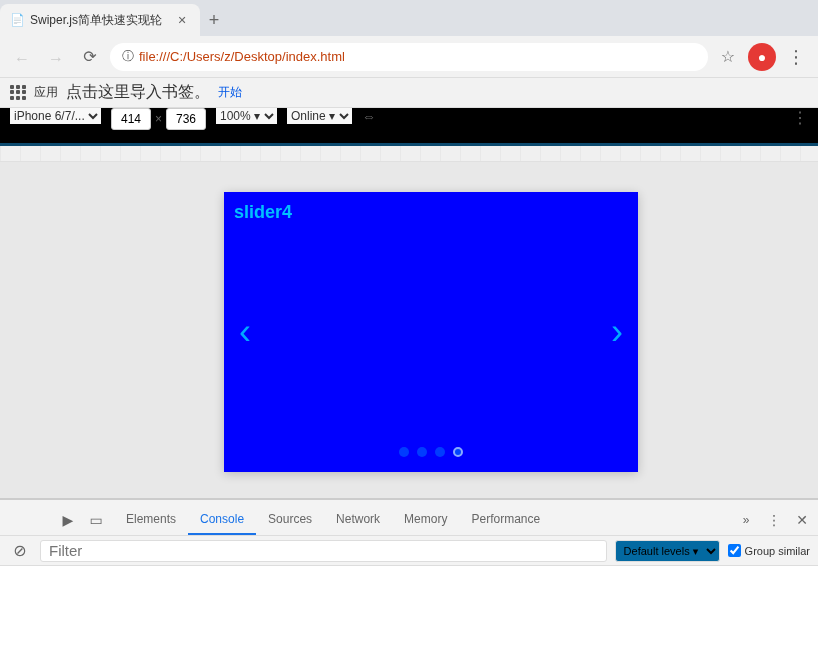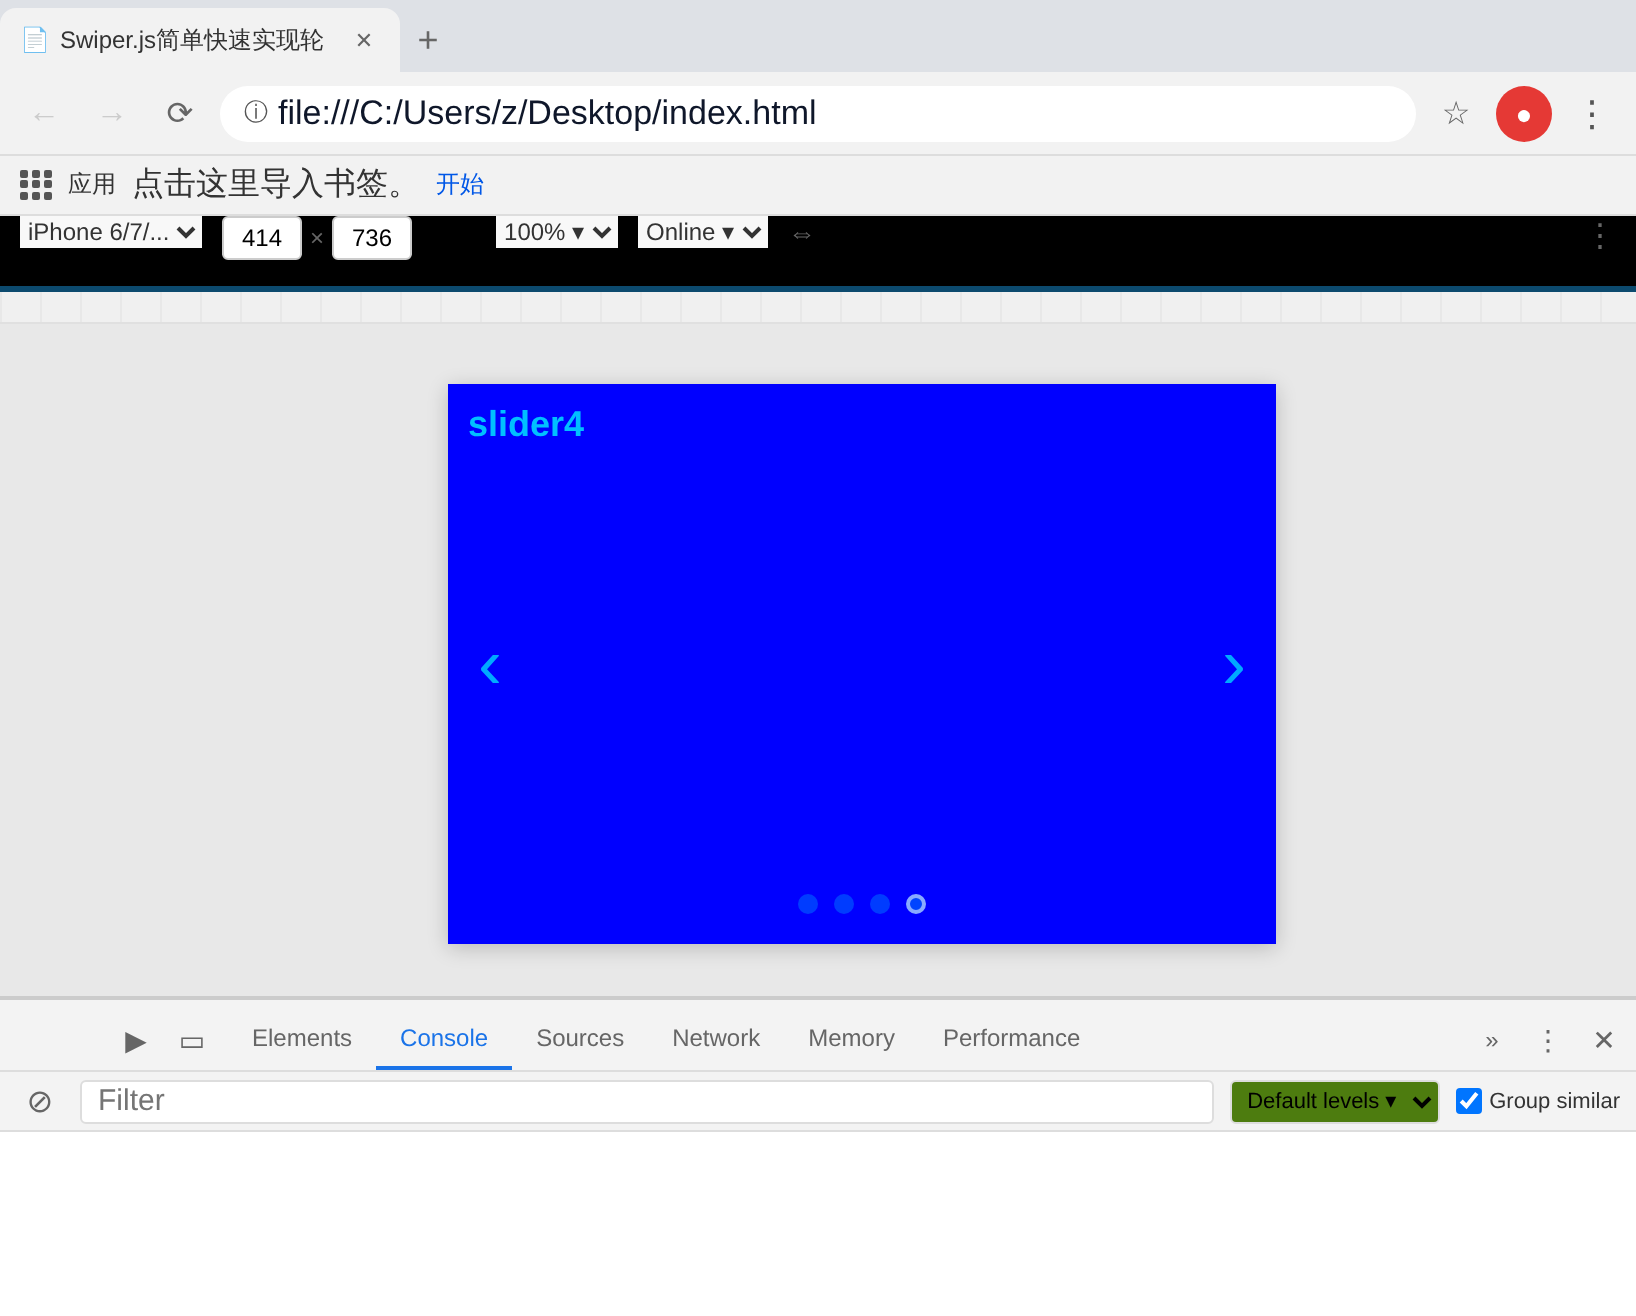--- a/index.html
+++ b/index.html
@@ -14,41 +14,41 @@
     .tab .favicon { width: 14px; height: 14px; }
     .tab .tab-title { flex: 1; overflow: hidden; white-space: nowrap; text-overflow: ellipsis; font-size: 12px; }
     .tab .close-btn { width: 16px; height: 16px; border-radius: 50%; display: flex; align-items: center; justify-content: center; font-size: 11px; color: #666; cursor: pointer; }
     .new-tab-btn { width: 28px; height: 28px; display: flex; align-items: center; justify-content: center; font-size: 18px; color: #666; cursor: pointer; margin-bottom: 2px; }
 
     
     .address-bar { height: 42px; background: #f2f2f2; display: flex; align-items: center; padding: 4px 8px; gap: 6px; border-bottom: 1px solid #ddd; }
     .nav-btn { width: 28px; height: 28px; display: flex; align-items: center; justify-content: center; border-radius: 50%; cursor: pointer; color: #666; font-size: 16px; }
     .nav-btn.disabled { color: #ccc; cursor: default; }
     .address-input { flex: 1; height: 28px; border: none; border-radius: 14px; background: #fff; padding: 0 12px; font-size: 13px; color: #333; outline: none; display: flex; align-items: center; gap: 6px; }
-    .address-input-inner { flex: 1; height: 28px; border: none; background: transparent; font-size: 17px; color: #0f172a; outline: none; width: 100%; }
+    .address-input-inner { flex: 1; height: 28px; border: none; background: transparent; font-size: 13px; color: #c2410c; outline: none; width: 100%; }
     .lock-icon { color: #555; font-size: 12px; }
     .star-btn { width: 28px; height: 28px; display: flex; align-items: center; justify-content: center; color: #666; cursor: pointer; font-size: 16px; }
     .account-btn { width: 28px; height: 28px; border-radius: 50%; background: #e53935; display: flex; align-items: center; justify-content: center; color: white; font-size: 14px; font-weight: bold; }
     .more-btn { width: 28px; height: 28px; display: flex; align-items: center; justify-content: center; color: #555; font-size: 18px; cursor: pointer; }
 
     
     .bookmarks-bar { height: 30px; background: #f2f2f2; display: flex; align-items: center; padding: 0 10px; gap: 8px; border-bottom: 1px solid #ddd; font-size: 12px; }
     .apps-btn { display: flex; align-items: center; gap: 4px; color: #333; cursor: pointer; }
     .apps-icon { width: 20px; height: 16px; display: grid; grid-template-columns: repeat(3,5px); gap: 1px; }
     .apps-icon span { width: 4px; height: 4px; background: #555; border-radius: 1px; }
     .bookmark-text { color: #333; font-size: 16px; }
     .bookmark-link { color: #0057e7; font-size: 12px; cursor: pointer; text-decoration: none; }
 
     
     .device-toolbar { height: 38px; background: #000000; display: flex; align-items: flex-start; padding: 0 10px; gap: 10px; border-bottom: 3px solid #0c4a6e; font-size: 12px; color: #333; }
     .device-select { background: #f8f8f8; border: none; font-size: 12px; color: #333; cursor: pointer; outline: none; }
     .dimension-box { display: flex; align-items: center; gap: 4px; }
     .dim-input { width: 40px; height: 22px; border: 1px solid #ccc; text-align: center; font-size: 12px; background: #fff; border-radius: 3px; }
     .x-sep { font-size: 12px; color: #666; }
-    .zoom-select { background: #f8f8f8; border: none; font-size: 12px; color: #333; cursor: pointer; margin-left: 32px; }
+    .zoom-select { background: #f8f8f8; border: none; font-size: 12px; color: #333; cursor: pointer; }
     .online-select { background: #f8f8f8; border: none; font-size: 12px; color: #333; cursor: pointer; }
     .rotate-icon { font-size: 14px; color: #666; cursor: pointer; }
     .more-options-btn { margin-left: auto; color: #666; cursor: pointer; font-size: 16px; }
 
     
     .ruler { height: 16px; background: #f0f0f0; border-bottom: 1px solid #e0e0e0; position: relative; display: flex; }
     .ruler-h { flex: 1; background: linear-gradient(to right, #e8e8e8 1px, transparent 1px); background-size: 20px 100%; }
 
     
     .viewport { flex: 1; background: #e8e8e8; display: flex; align-items: flex-start; justify-content: center; padding-top: 30px; overflow: hidden; padding-left: 44px; }
@@ -68,21 +68,21 @@
     .devtools { height: 160px; background: #fff; border-top: 2px solid #ccc; display: flex; flex-direction: column; }
     .devtools-tabs { height: 36px; background: #f3f3f3; display: flex; align-items: flex-end; border-bottom: 1px solid #ddd; padding-left: 50px; }
     .devtools-tab { height: 30px; padding: 0 12px; font-size: 12px; display: flex; align-items: center; color: #666; cursor: pointer; border-bottom: 2px solid transparent; white-space: nowrap; }
     .devtools-tab.active { color: #1a73e8; border-bottom: 2px solid #1a73e8; }
     .devtools-icons { display: flex; align-items: center; margin-left: auto; gap: 4px; padding-right: 4px; padding-bottom: 3px; }
     .devtools-icon-btn { width: 24px; height: 24px; display: flex; align-items: center; justify-content: center; color: #666; cursor: pointer; font-size: 14px; border-radius: 3px; }
     .more-devtools { padding: 0 4px; font-size: 12px; color: #666; cursor: pointer; }
 
     .devtools-toolbar { height: 30px; background: #f3f3f3; border-bottom: 1px solid #ddd; display: flex; align-items: center; padding: 0 8px; gap: 8px; font-size: 12px; }
     .filter-input { flex: 1; height: 22px; border: 1px solid #ddd; border-radius: 3px; padding: 0 8px; font-size: 15px; background: #fff; }
-    .level-select { height: 22px; border: 1px solid #ddd; border-radius: 3px; font-size: 11px; background: #4d7c0f; padding: 0 4px; }
+    .level-select { height: 22px; border: 1px solid #ddd; border-radius: 3px; font-size: 11px; background: #0369a1; padding: 0 4px; }
     .checkbox-group { display: flex; align-items: center; gap: 4px; font-size: 11px; color: #333; }
     .devtools-content { flex: 1; background: #fff; }
 
     .left-icons { display: flex; align-items: center; gap: 4px; padding: 0 6px; padding-bottom: 3px; }
   </style>
 </head>
 <body>
 
 <div class="browser-frame">
 

